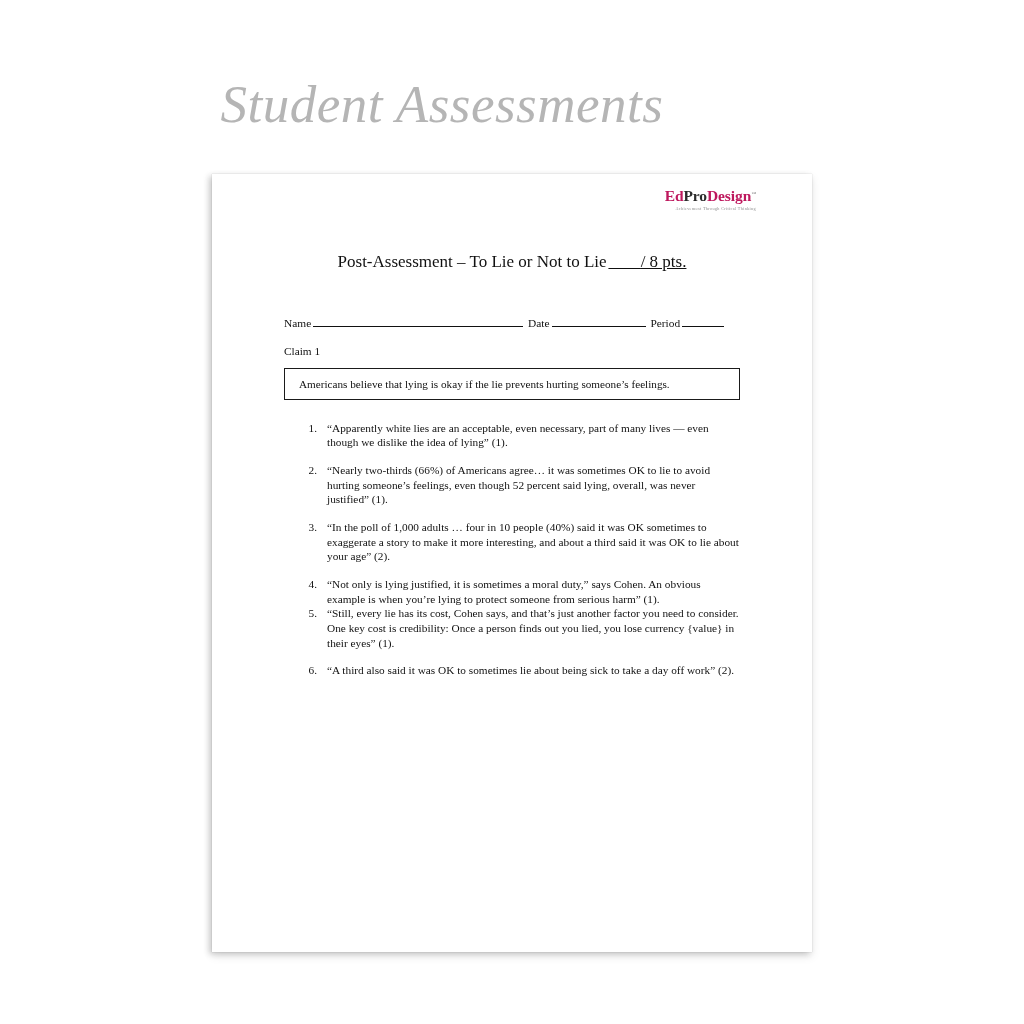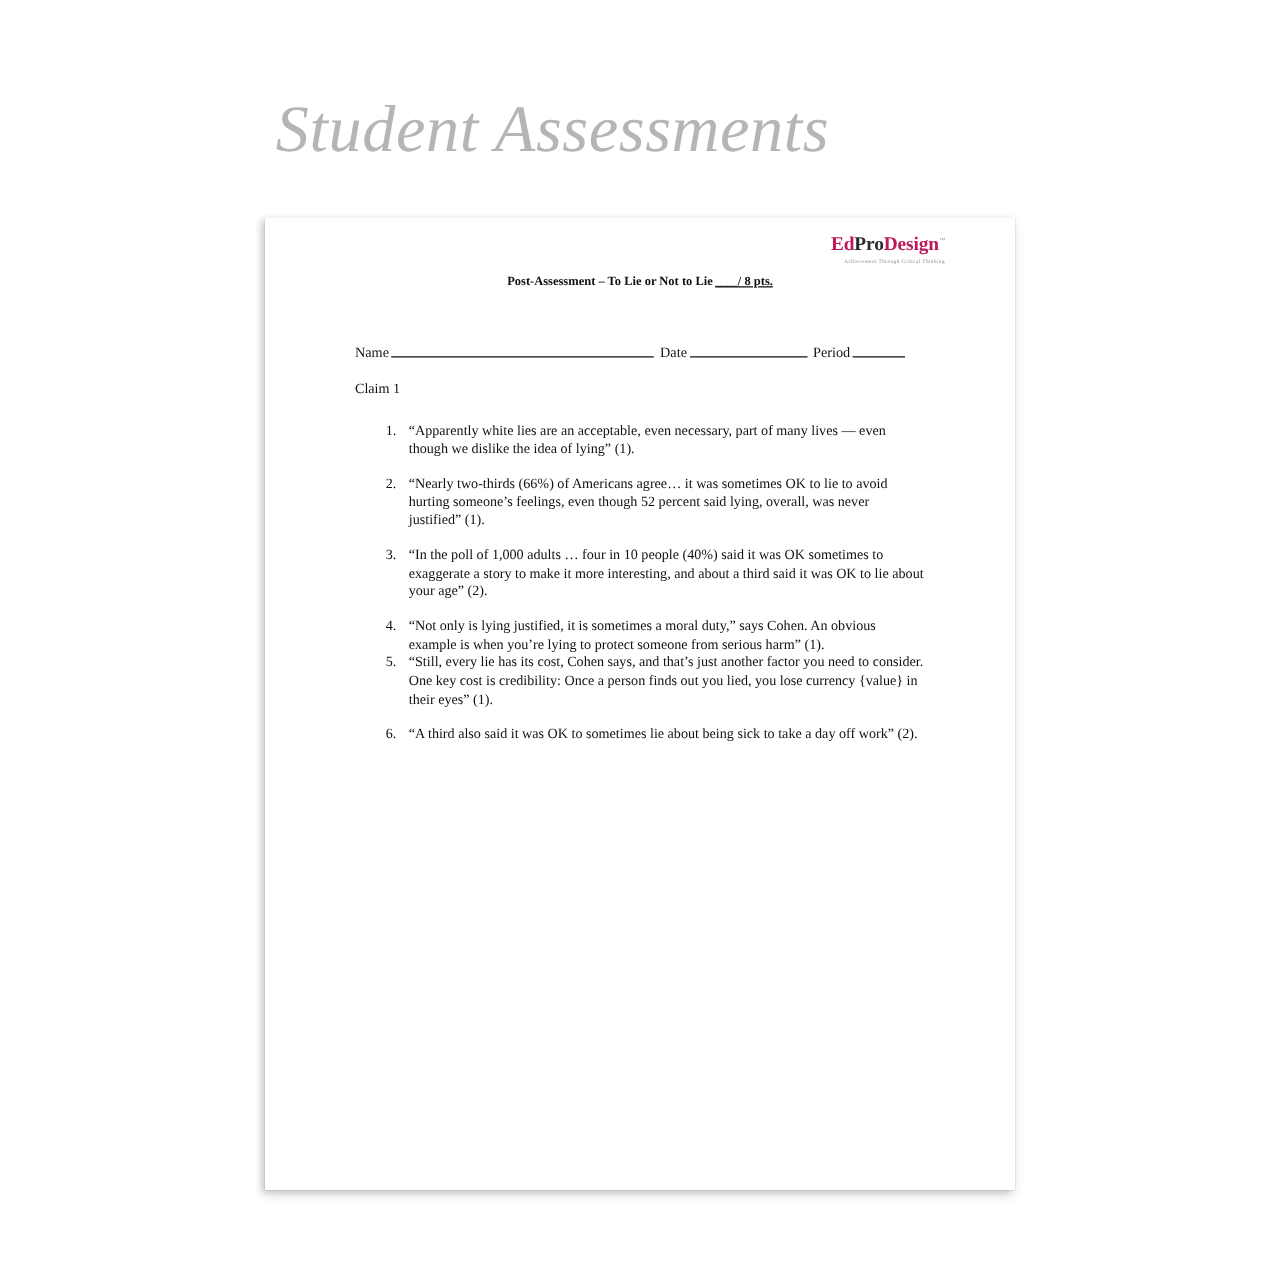--- a/index.html
+++ b/index.html
@@ -80,24 +80,24 @@
 
   
   .doc-inner {
     position: absolute;
     left: 72px;
     top: 0;
     width: 456px;
   }
 
   #assessment-title {
-    margin-top: 46px;
+    margin-top: 78px;
     text-align: center;
-    font-size: 10px;
-    font-weight: bold;
+    font-size: 17px;
+    font-weight: normal;
     color: #111;
     white-space: nowrap;
   }
   #assessment-title .points {
     text-decoration: underline;
     padding-left: 2px;
   }
   #assessment-title .blank-small {
     letter-spacing: -0.5px;
   }
@@ -190,20 +190,23 @@
 
   <div class="doc-inner">
 
     <div id="assessment-title"><span>Post-Assessment – To Lie or Not to Lie</span><span class="points"><span class="blank-small">____</span><span>/ 8 pts.</span></span></div>
 
     <div id="identity-line"><span>Name</span><span class="rule name"></span>&nbsp;<span>Date</span><span class="rule date"></span>&nbsp;<span>Period</span><span class="rule period"></span></div>
 
 
     <div id="claim-heading">Claim 1</div>
 
+    <div id="claim-box">
+      <span id="claim-box-text">Americans believe that lying is okay if the lie prevents hurting someone’s feelings.</span>
+    </div>
 
     <ol id="citation-list">
         <li><span class="num">1.</span><span>“Apparently white lies are an acceptable, even necessary, part of many lives — even though we dislike the idea of lying” (1).</span></li>
         <li><span class="num">2.</span><span>“Nearly two-thirds (66%) of Americans agree… it was sometimes OK to lie to avoid hurting someone’s feelings, even though 52 percent said lying, overall, was never justified” (1).</span></li>
         <li><span class="num">3.</span><span>“In the poll of 1,000 adults … four in 10 people (40%) said it was OK sometimes to exaggerate a story to make it more interesting, and about a third said it was OK to lie about your age” (2).</span></li>
         <li class="tight"><span class="num">4.</span><span>“Not only is lying justified, it is sometimes a moral duty,” says Cohen. An obvious example is when you’re lying to protect someone from serious harm” (1).</span></li>
         <li><span class="num">5.</span><span>“Still, every lie has its cost, Cohen says, and that’s just another factor you need to consider. One key cost is credibility: Once a person finds out you lied, you lose currency {value} in their eyes” (1).</span></li>
         <li><span class="num">6.</span><span>“A third also said it was OK to sometimes lie about being sick to take a day off work” (2).</span></li>
       </ol>
 

